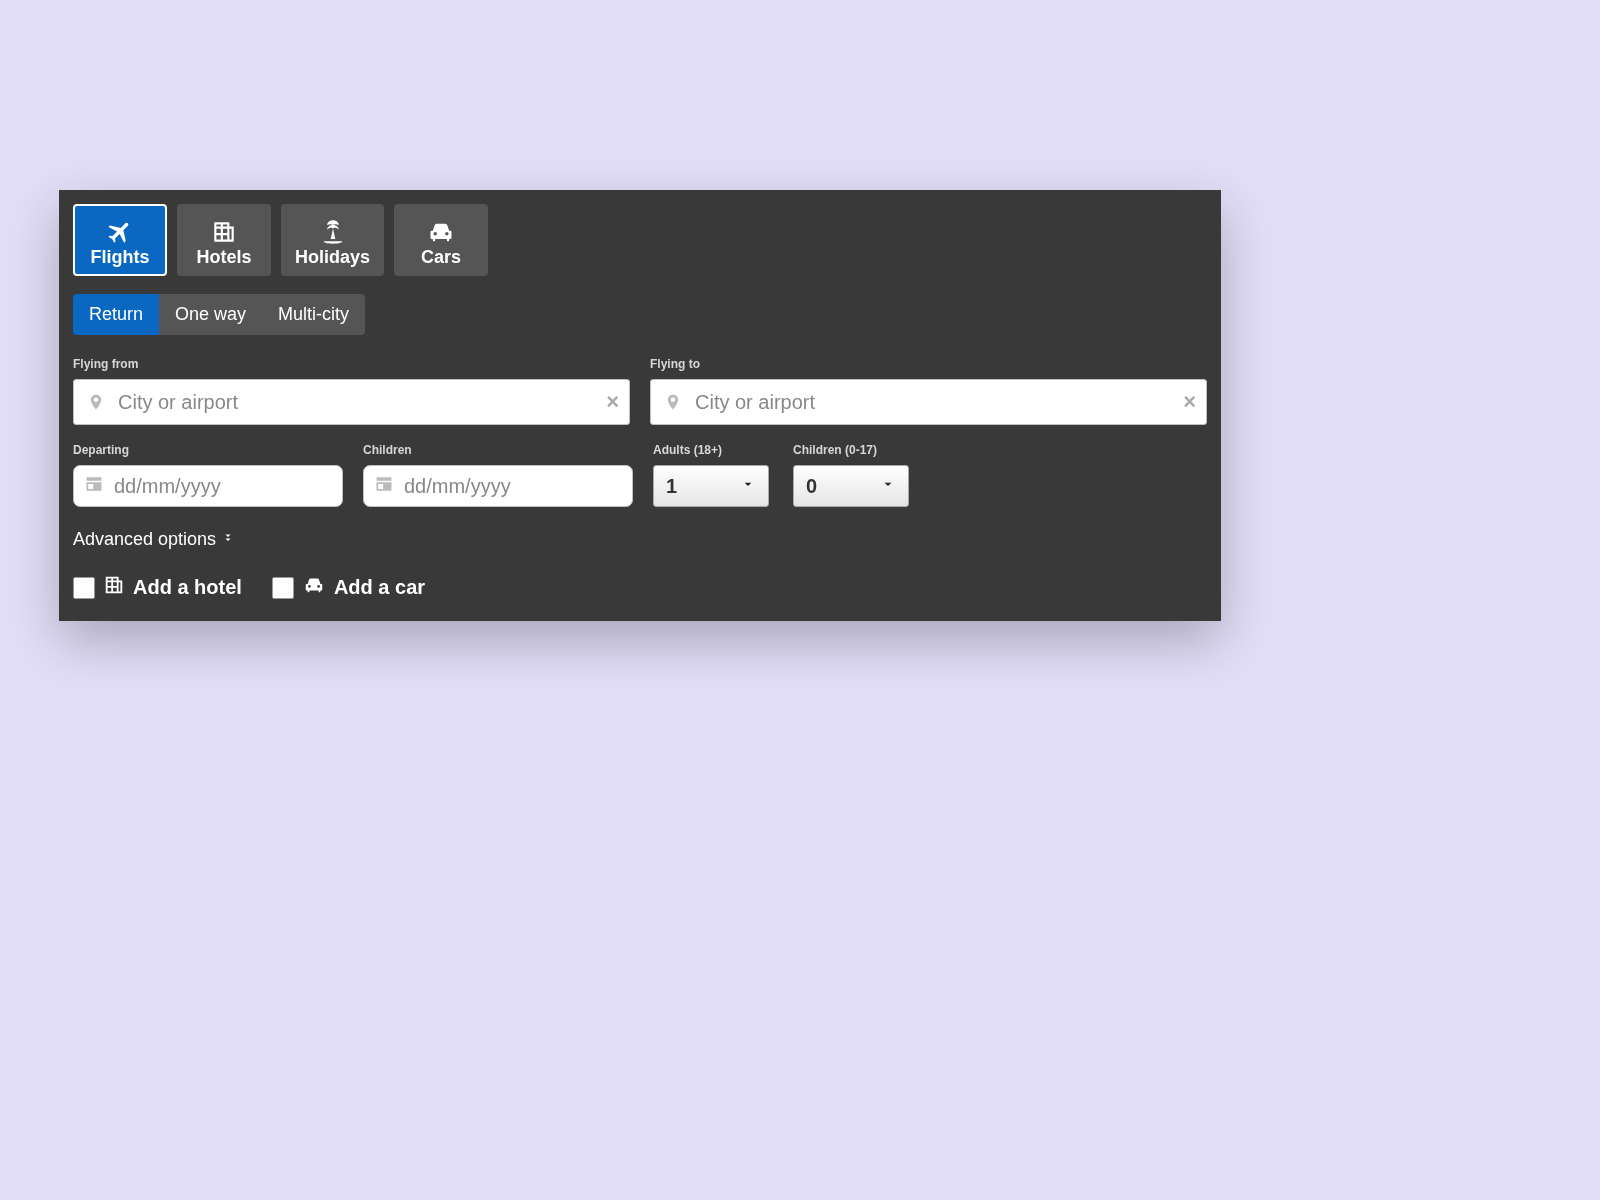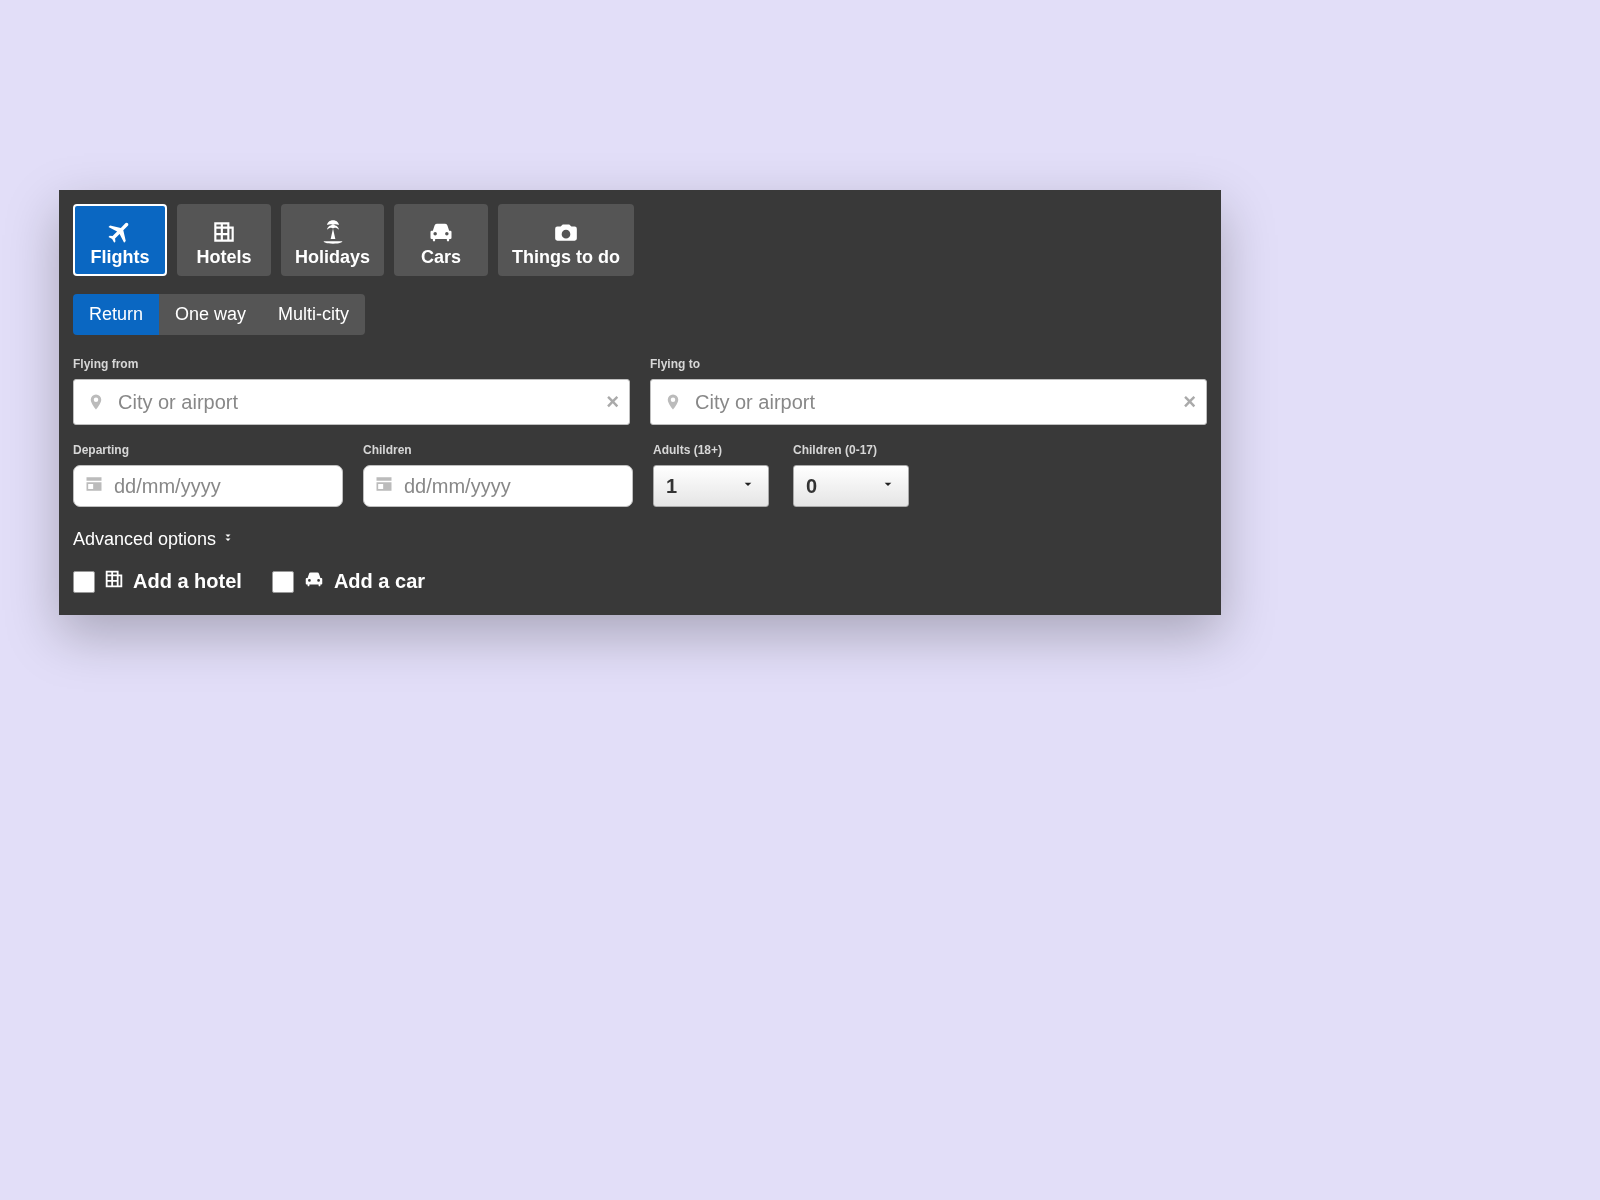--- a/index.html
+++ b/index.html
@@ -94,21 +94,21 @@
   .selectbox {
     height:42px; width:116px;
     background:linear-gradient(#fff,#e5e5e5);
     border:1px solid #aaa; border-radius:3px;
     display:flex; align-items:center; justify-content:space-between;
     padding:0 12px; font-size:20px; color:#333; cursor:pointer;
     font-weight:600;
   }
   .selectbox .chev { font-size:16px; color:#333; }
   .adv { margin-top:22px; color:#fff; font-size:18px; display:flex; align-items:center; gap:6px; cursor:pointer; }
-  .addons { margin-top:18px; display:flex; gap:30px; }
+  .addons { margin-top:24px; display:flex; gap:30px; }
   .addon { display:flex; align-items:center; gap:8px; color:#fff; font-size:20px; font-weight:700; cursor:pointer; }
   .cb { width:22px; height:22px; background:#fff; border:1px solid #999; border-radius:2px; }
 </style>
 </head>
 <body>
 
 <div class="panel">
 
   <div class="cat-row">
     <div class="cat-tab active">
@@ -135,28 +135,20 @@
       </span>
       <span>Holidays</span>
     </div>
     <div class="cat-tab">
       <span class="ico">
         <svg width="28" height="28" viewBox="0 0 24 24">
             <path d="M5 11l1.5-4.5A2 2 0 018.4 5h7.2a2 2 0 011.9 1.5L19 11h1a1 1 0 011 1v5a1 1 0 01-1 1h-1v1a1 1 0 01-2 0v-1H7v1a1 1 0 01-2 0v-1H4a1 1 0 01-1-1v-5a1 1 0 011-1h1zm2 4a1.5 1.5 0 100-3 1.5 1.5 0 000 3zm10 0a1.5 1.5 0 100-3 1.5 1.5 0 000 3z"></path>
           </svg>
       </span>
       <span>Cars</span>
-    </div>
-    <div class="cat-tab">
-      <span class="ico">
-        <svg width="26" height="26" viewBox="0 0 24 24">
-            <path d="M4 7h3l2-2h6l2 2h3a2 2 0 012 2v9a2 2 0 01-2 2H4a2 2 0 01-2-2V9a2 2 0 012-2zm8 3a4 4 0 100 8 4 4 0 000-8z"></path>
-          </svg>
-      </span>
-      <span>Things to do</span>
     </div>
   </div>
 
   <div class="trip-row">
     <div class="trip-tab active">Return</div>
     <div class="trip-tab">One way</div>
     <div class="trip-tab">Multi-city</div>
   </div>
 
   <div class="form">

